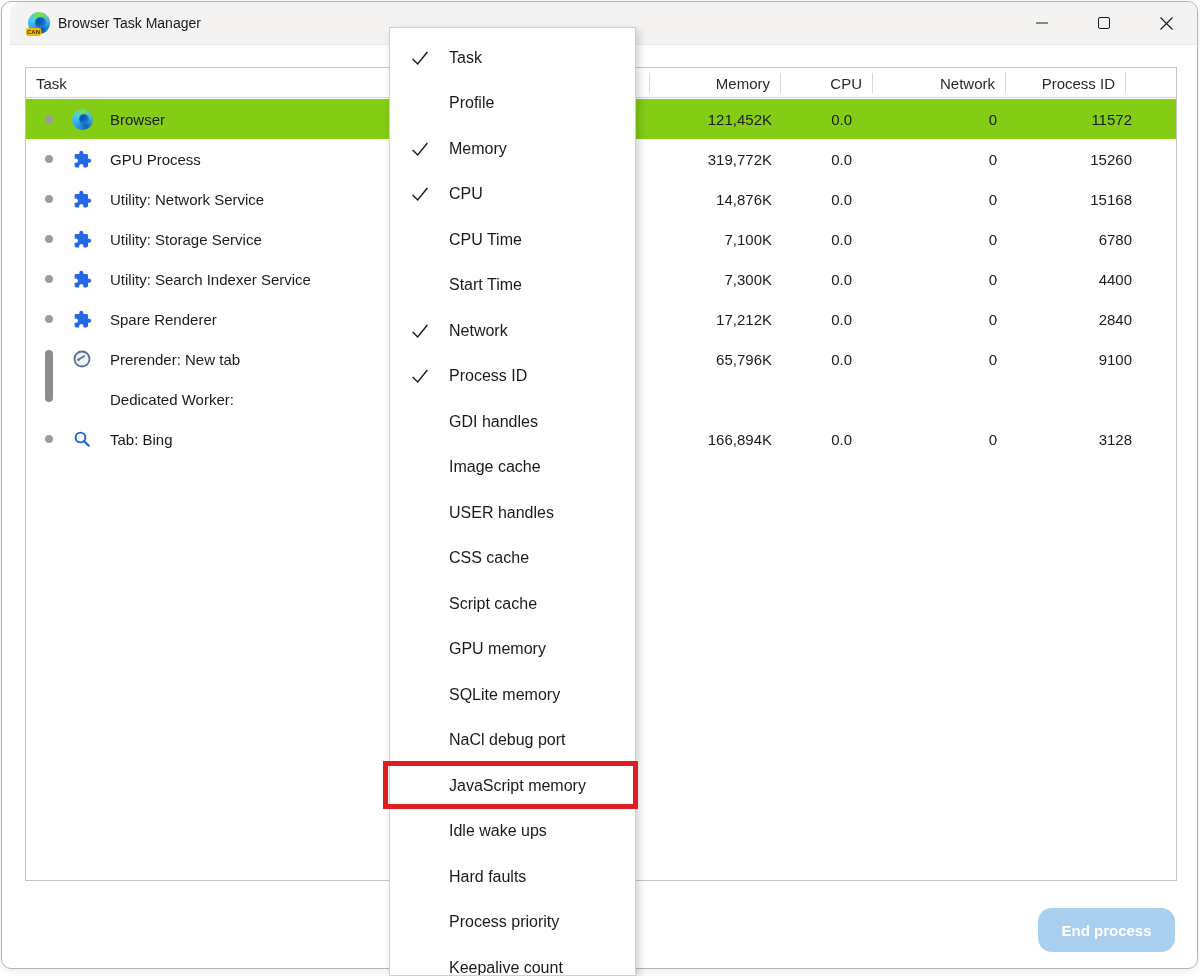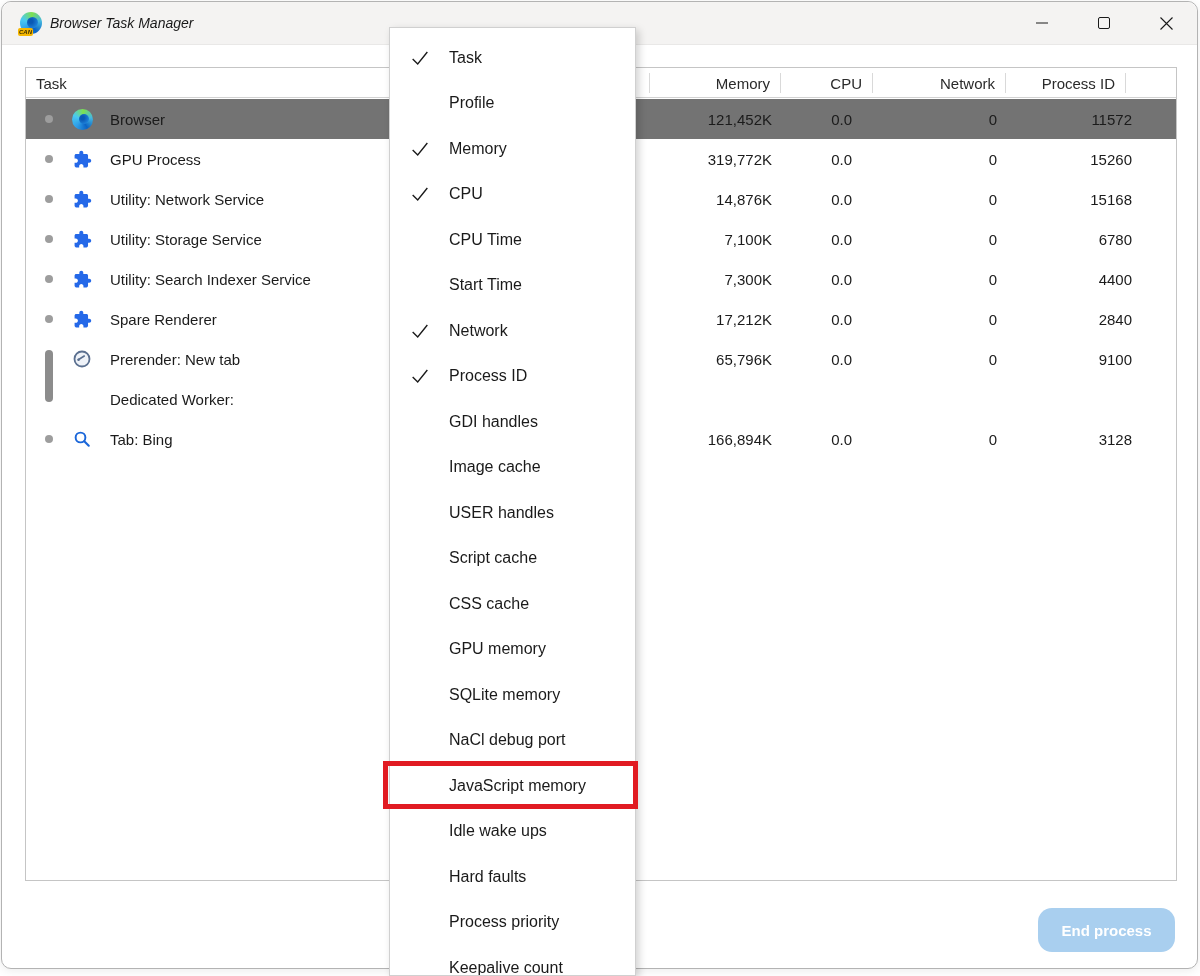--- a/index.html
+++ b/index.html
@@ -15,25 +15,25 @@
   
   .window {
     position: absolute; left: 1px; top: 1px;
     width: 1197px; height: 968px;
     background: #ffffff;
     border: 1px solid #b3b3b3;
     border-radius: 10px;
     box-shadow: 0 2px 10px rgba(0,0,0,.08);
   }
   .titlebar {
-    position: absolute; left: 0; top: 0; right: 0; height: 43px;
+    position: absolute; left: 8px; top: 0; right: 0; height: 43px;
     background: #f4f3f2;
     border-bottom: 1px solid #e9e8e7;
     border-radius: 10px 10px 0 0;
-    display: flex; align-items: center; font-style: italic;
+    display: flex; align-items: center;
   }
   .app-icon { position: relative; width: 22px; height: 22px; margin-left: 18px; flex: 0 0 auto; }
   .app-icon .globe {
     position: absolute; inset: 0; border-radius: 50%;
     background: conic-gradient(from 150deg, #0b63c4, #2f9fe8, #49c9f2, #7ee04e, #45b8e0, #0b63c4);
   }
   .app-icon .globe::after {
     content: ""; position: absolute; left: 7px; top: 5px; width: 11px; height: 11px;
     border-radius: 50%;
     background: radial-gradient(circle at 35% 40%, #0a59b4 20%, #1d7fd6 70%, #35c1f1 100%);
@@ -61,21 +61,21 @@
     border-bottom: 1px solid #d2d2d2;
     font-size: 15px; color: #2a2a2a;
   }
   .th { position: absolute; top: 0; height: 30px; display: flex; align-items: center; }
   .th.task { left: 10px; }
   .th.num { justify-content: flex-end; padding-right: 10px; }
   .th-sep { position: absolute; top: 5px; height: 20px; width: 1px; background: #d9d9d9; }
   .tbody { position: absolute; left: 0; top: 31px; right: 0; bottom: 0; }
 
   .row { position: relative; height: 40px; font-size: 15px; }
-  .row.selected { background: #737373; }
+  .row.selected { background: #84cc16; }
   .status-dot {
     position: absolute; left: 19px; top: 16px; width: 8px; height: 8px;
     border-radius: 50%; background: #9d9d9d;
   }
   .row-icon { position: absolute; left: 45px; top: 9px; width: 22px; height: 22px; display: flex; align-items: center; justify-content: center; }
   .row-icon svg { display: block; }
   .edge-mini { position: relative; width: 21px; height: 21px; }
   .edge-mini .globe { position: absolute; inset: 0; border-radius: 50%;
     background: conic-gradient(from 150deg, #0b63c4, #2f9fe8, #49c9f2, #7ee04e, #45b8e0, #0b63c4); }
   .edge-mini .globe::after { content: ""; position: absolute; left: 7px; top: 5px; width: 10px; height: 10px;
@@ -412,38 +412,38 @@
     </span>
     <span class="menu-label">USER handles</span>
   </div>
 
   <div class="menu-item">
     <span class="menu-check">
       <svg width="22" height="22" viewBox="0 0 24 24" style="visibility: hidden;">
           <path d="M4 13 L9.5 18.5 L20 5.5" fill="none" stroke="#1a1a1a" stroke-width="1.5"></path>
         </svg>
     </span>
+    <span class="menu-label">CSS cache</span>
+  </div>
+
+  <div class="menu-item">
+    <span class="menu-check">
+      <svg width="22" height="22" viewBox="0 0 24 24" style="visibility: hidden;">
+          <path d="M4 13 L9.5 18.5 L20 5.5" fill="none" stroke="#1a1a1a" stroke-width="1.5"></path>
+        </svg>
+    </span>
     <span class="menu-label">Script cache</span>
   </div>
 
   <div class="menu-item">
     <span class="menu-check">
       <svg width="22" height="22" viewBox="0 0 24 24" style="visibility: hidden;">
           <path d="M4 13 L9.5 18.5 L20 5.5" fill="none" stroke="#1a1a1a" stroke-width="1.5"></path>
         </svg>
     </span>
-    <span class="menu-label">CSS cache</span>
-  </div>
-
-  <div class="menu-item">
-    <span class="menu-check">
-      <svg width="22" height="22" viewBox="0 0 24 24" style="visibility: hidden;">
-          <path d="M4 13 L9.5 18.5 L20 5.5" fill="none" stroke="#1a1a1a" stroke-width="1.5"></path>
-        </svg>
-    </span>
     <span class="menu-label">GPU memory</span>
   </div>
 
   <div class="menu-item">
     <span class="menu-check">
       <svg width="22" height="22" viewBox="0 0 24 24" style="visibility: hidden;">
           <path d="M4 13 L9.5 18.5 L20 5.5" fill="none" stroke="#1a1a1a" stroke-width="1.5"></path>
         </svg>
     </span>
     <span class="menu-label">SQLite memory</span>

